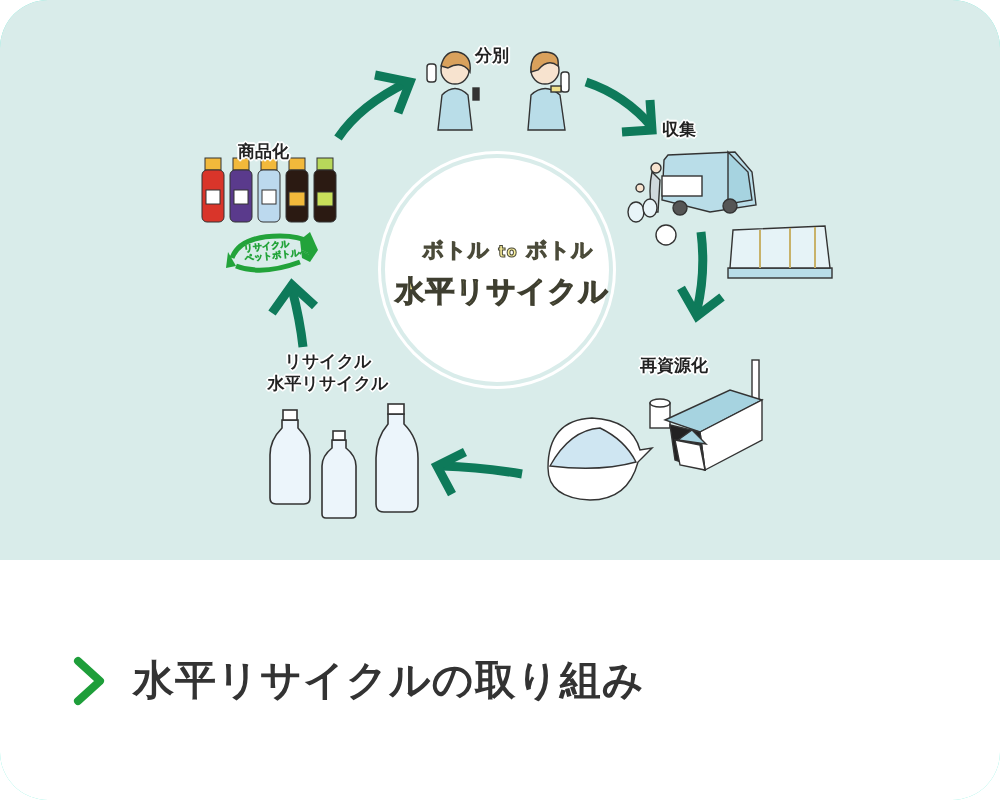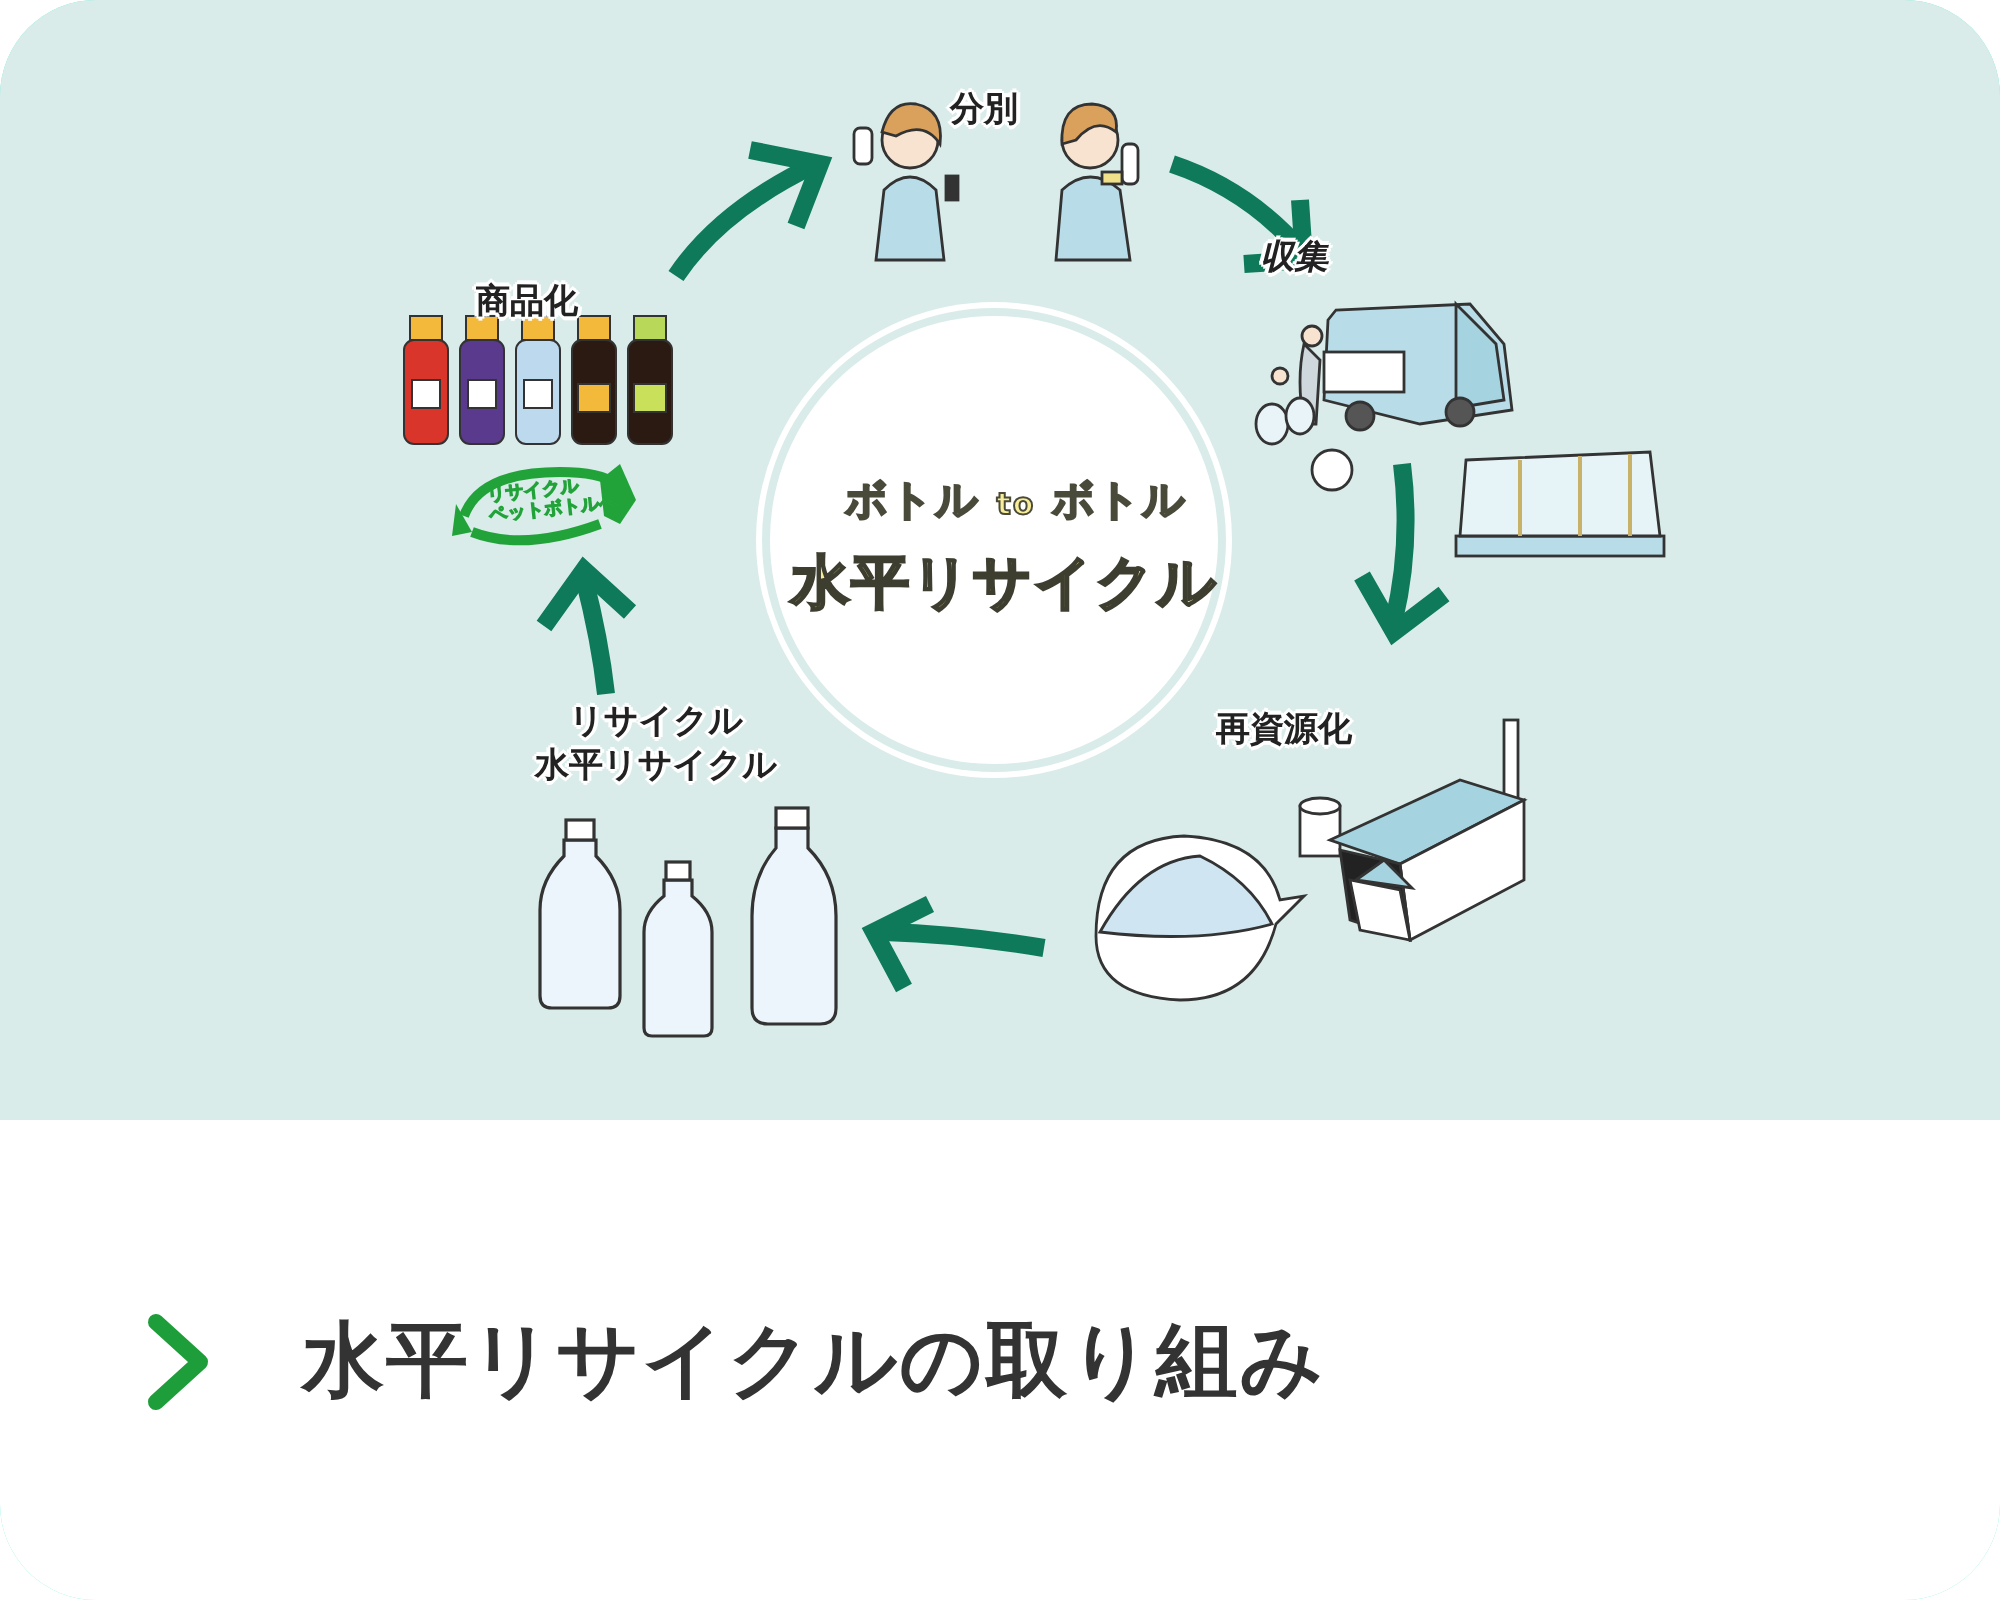--- a/index.html
+++ b/index.html
@@ -11,21 +11,21 @@
     text-shadow: 2px 0 #fff, -2px 0 #fff, 0 2px #fff, 0 -2px #fff, 1px 1px #fff, -1px -1px #fff, 1px -1px #fff, -1px 1px #fff; }
   .center-circle { position:absolute; left:385px; top:158px; width:224px; height:224px; border-radius:50%;
     background:#ffffff; box-shadow:0 0 0 4px #d9ecea, 0 0 0 7px #ffffff; }
   .center-top { position:absolute; left:11px; width:100%; top:78px; text-align:center; font-weight:bold; font-size:21px; color:#f8ee9a;
     -webkit-text-stroke:1px #4a4a3a; letter-spacing:1px; }
   .center-top .to { font-size:15px; }
   .center-main { position:absolute; left:0; width:100%; top:114px; text-align:right; font-weight:bold; font-size:29px; color:#f8ee9a;
     -webkit-text-stroke:1.2px #3e3e30; letter-spacing:1px; }
   .caption { position:absolute; left:0; top:560px; width:1000px; height:240px; background:#ffffff; }
   .caption-chevron { position:absolute; left:70px; top:655px; width:40px; height:52px; }
-  .caption-title { position:absolute; left:151px; top:650px; font-weight:bold; font-size:41px; color:#333333; letter-spacing:1px; line-height:60px; }
+  .caption-title { position:absolute; left:133px; top:650px; font-weight:bold; font-size:41px; color:#333333; letter-spacing:1px; line-height:60px; }
 </style>
 </head>
 <body>
 
 <div class="card">
   <div class="hero">
     <svg width="1000" height="560" viewBox="0 0 1000 560">
 
       <g fill="none" stroke="#0e7a5a" stroke-width="9" stroke-linecap="butt" stroke-linejoin="miter">
         <g>
@@ -144,22 +144,22 @@
 
       <g>
         <path d="M232 258 Q240 236 280 236 Q300 236 308 242" fill="none" stroke="#22a33a" stroke-width="5"></path>
         <path d="M236 266 Q262 276 300 262" fill="none" stroke="#22a33a" stroke-width="5"></path>
         <path d="M228 252 L236 266 L226 268 Z" fill="#22a33a"></path>
         <path d="M300 240 L310 232 L318 250 L310 262 L302 258 Z" fill="#22a33a"></path>
       </g>
     </svg>
 
     <div class="step-label" style="left:475px; top:44px;">分別</div>
-    <div class="step-label" style="left:630px; top:118px;font-style:italic;">収集</div>
-    <div class="step-label" style="left:608px; top:354px;">再資源化</div>
+    <div class="step-label" style="left:662px; top:118px;">収集</div>
+    <div class="step-label" style="left:640px; top:354px;">再資源化</div>
     <div class="step-label" style="left:248px; top:350px; width:160px;">
       <div>リサイクル</div>
       <div>水平リサイクル</div>
     </div>
     <div class="step-label" style="left:238px; top:140px;">商品化</div>
 
     <div style="position:absolute; left:244px; top:240px; font-size:9px; font-weight:bold; color:#fff; line-height:10px; transform:rotate(-6deg);">
       <div style="-webkit-text-stroke:0.6px #22a33a; color:#fff;">リサイクル</div>
       <div style="-webkit-text-stroke:0.6px #22a33a; color:#fff;">ペットボトルへ</div>
     </div>

